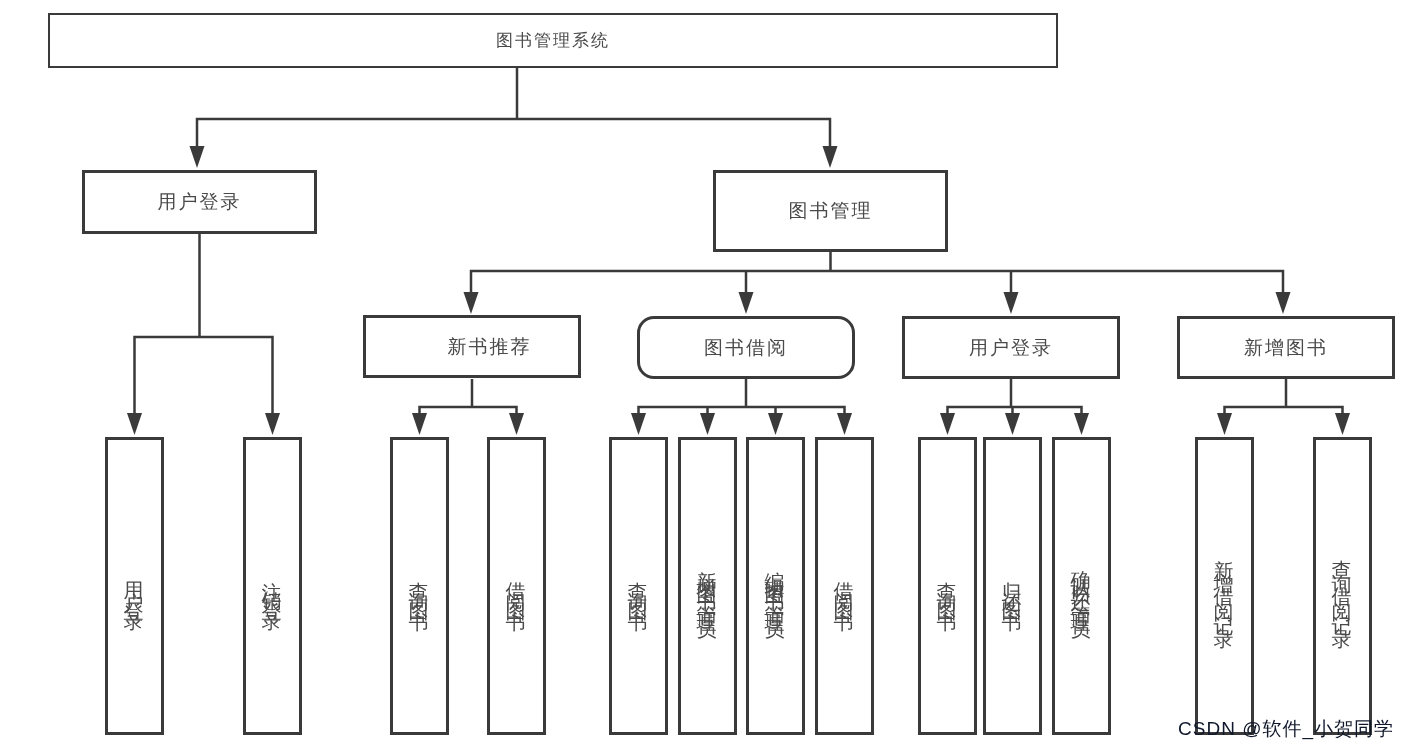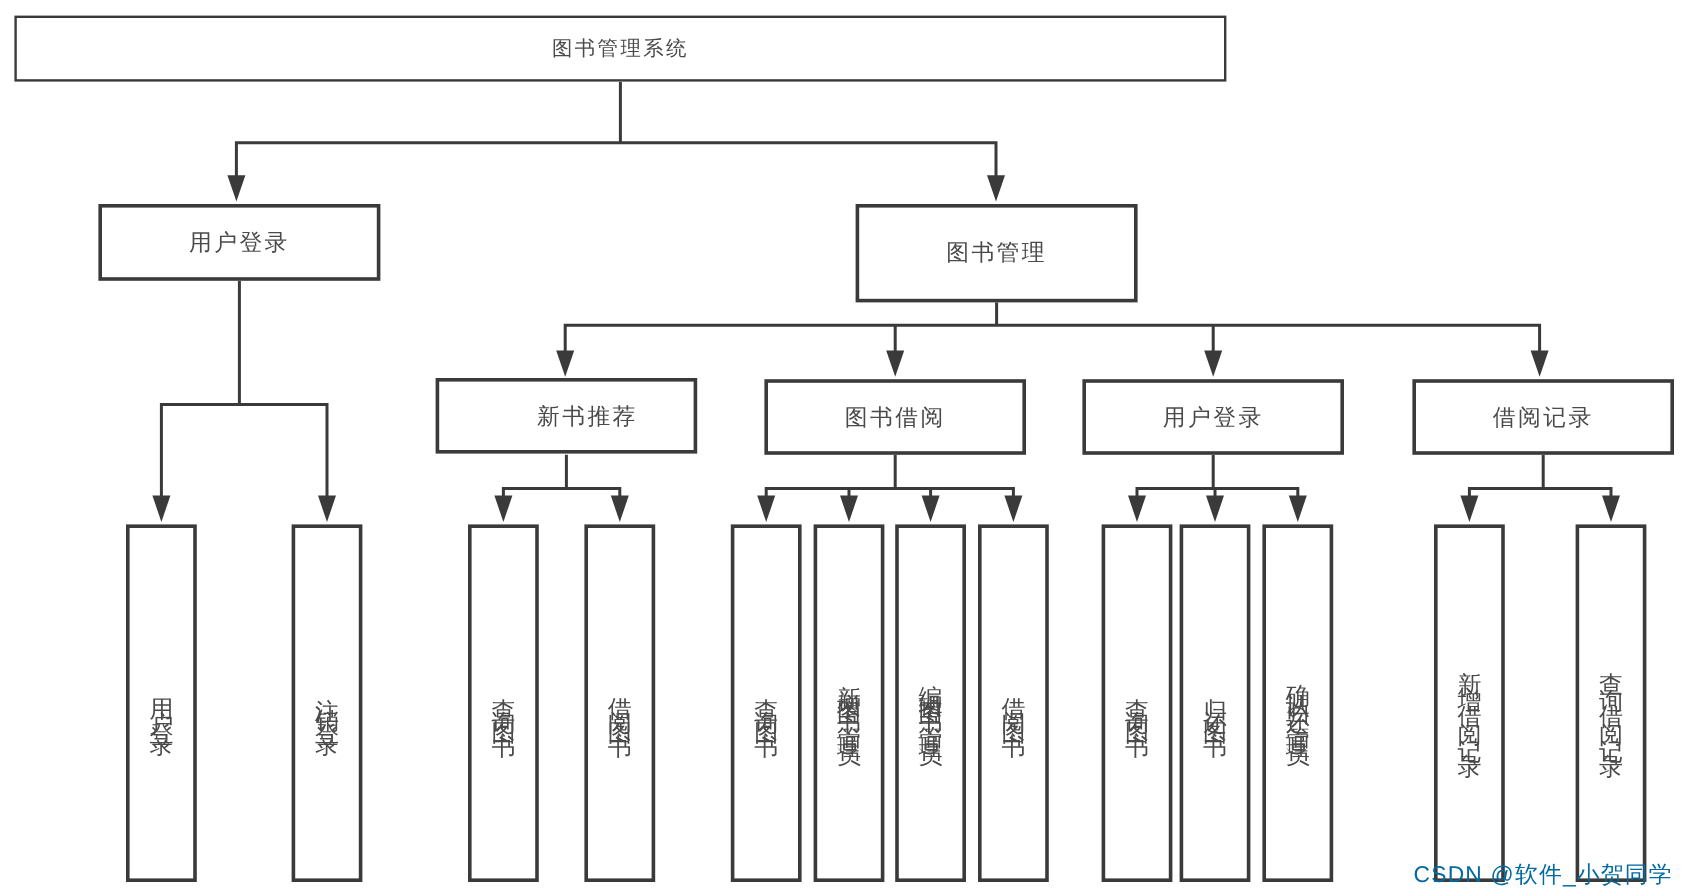--- a/index.html
+++ b/index.html
@@ -27,20 +27,21 @@
     justify-content: center;
     color: #4a4a4a;
     font-size: 19px;
     letter-spacing: 2px;
     white-space: nowrap;
   }
   .rootbox {
     border-width: 2px;
     font-size: 17px;
     letter-spacing: 2px;
+    margin-left: 36px;
   }
   .vbox {
     position: absolute;
     box-sizing: border-box;
     top: 437px;
     width: 59px;
     height: 298px;
     background: #ffffff;
     border: 3px solid #3a3a3a;
     writing-mode: vertical-rl;
@@ -51,21 +52,21 @@
     font-size: 20px;
   }
   .ls4 { letter-spacing: 10px; }
   .ls6 { letter-spacing: 14px; }
   .ls9 { letter-spacing: 7px; }
   #watermark {
     position: absolute;
     right: 11px;
     top: 716px;
     font-size: 19px;
-    color: #0369a1;
+    color: #0f172a;
     letter-spacing: 1px;
     white-space: nowrap;
   }
 </style>
 </head>
 <body>
 
 <div id="stage">
 
   <svg id="connectors" viewBox="0 0 1405 747" xmlns="http://www.w3.org/2000/svg">
@@ -124,23 +125,23 @@
       <polygon points="1335,413 1350,413 1342.5,435"></polygon>
     </g>
   </svg>
 
   <div class="hbox rootbox" style="left:12px; top:13px; width:1010px; height:55px;">图书管理系统</div>
 
   <div class="hbox" style="left:82px; top:170px; width:235px; height:64px;">用户登录</div>
   <div class="hbox" style="left:713px; top:170px; width:235px; height:82px;">图书管理</div>
 
   <div class="hbox" style="left:363px; top:315px; width:218px; height:63px;padding-left:35px;">新书推荐</div>
-  <div class="hbox" style="left:637px; top:316px; width:218px; height:63px;">图书借阅</div>
+  <div class="hbox" style="left:637px; top:316px; width:218px; height:63px;border-radius:17px;">图书借阅</div>
   <div class="hbox" style="left:902px; top:316px; width:218px; height:63px;">用户登录</div>
-  <div class="hbox" style="left:1177px; top:316px; width:218px; height:63px;">借阅记录</div>
+  <div class="hbox" style="left:1177px; top:316px; width:218px; height:63px;">新增图书</div>
 
   <div class="vbox ls4" style="left:105px;">用户登录</div>
   <div class="vbox ls4" style="left:243px;">注销登录</div>
 
   <div class="vbox ls4" style="left:390px;">查询图书</div>
   <div class="vbox ls4" style="left:487px;">借阅图书</div>
 
   <div class="vbox ls4" style="left:609px;">查询图书</div>
   <div class="vbox ls9" style="left:678px;">新增图书（管理员）</div>
   <div class="vbox ls9" style="left:746px;">编辑图书（管理员）</div>

